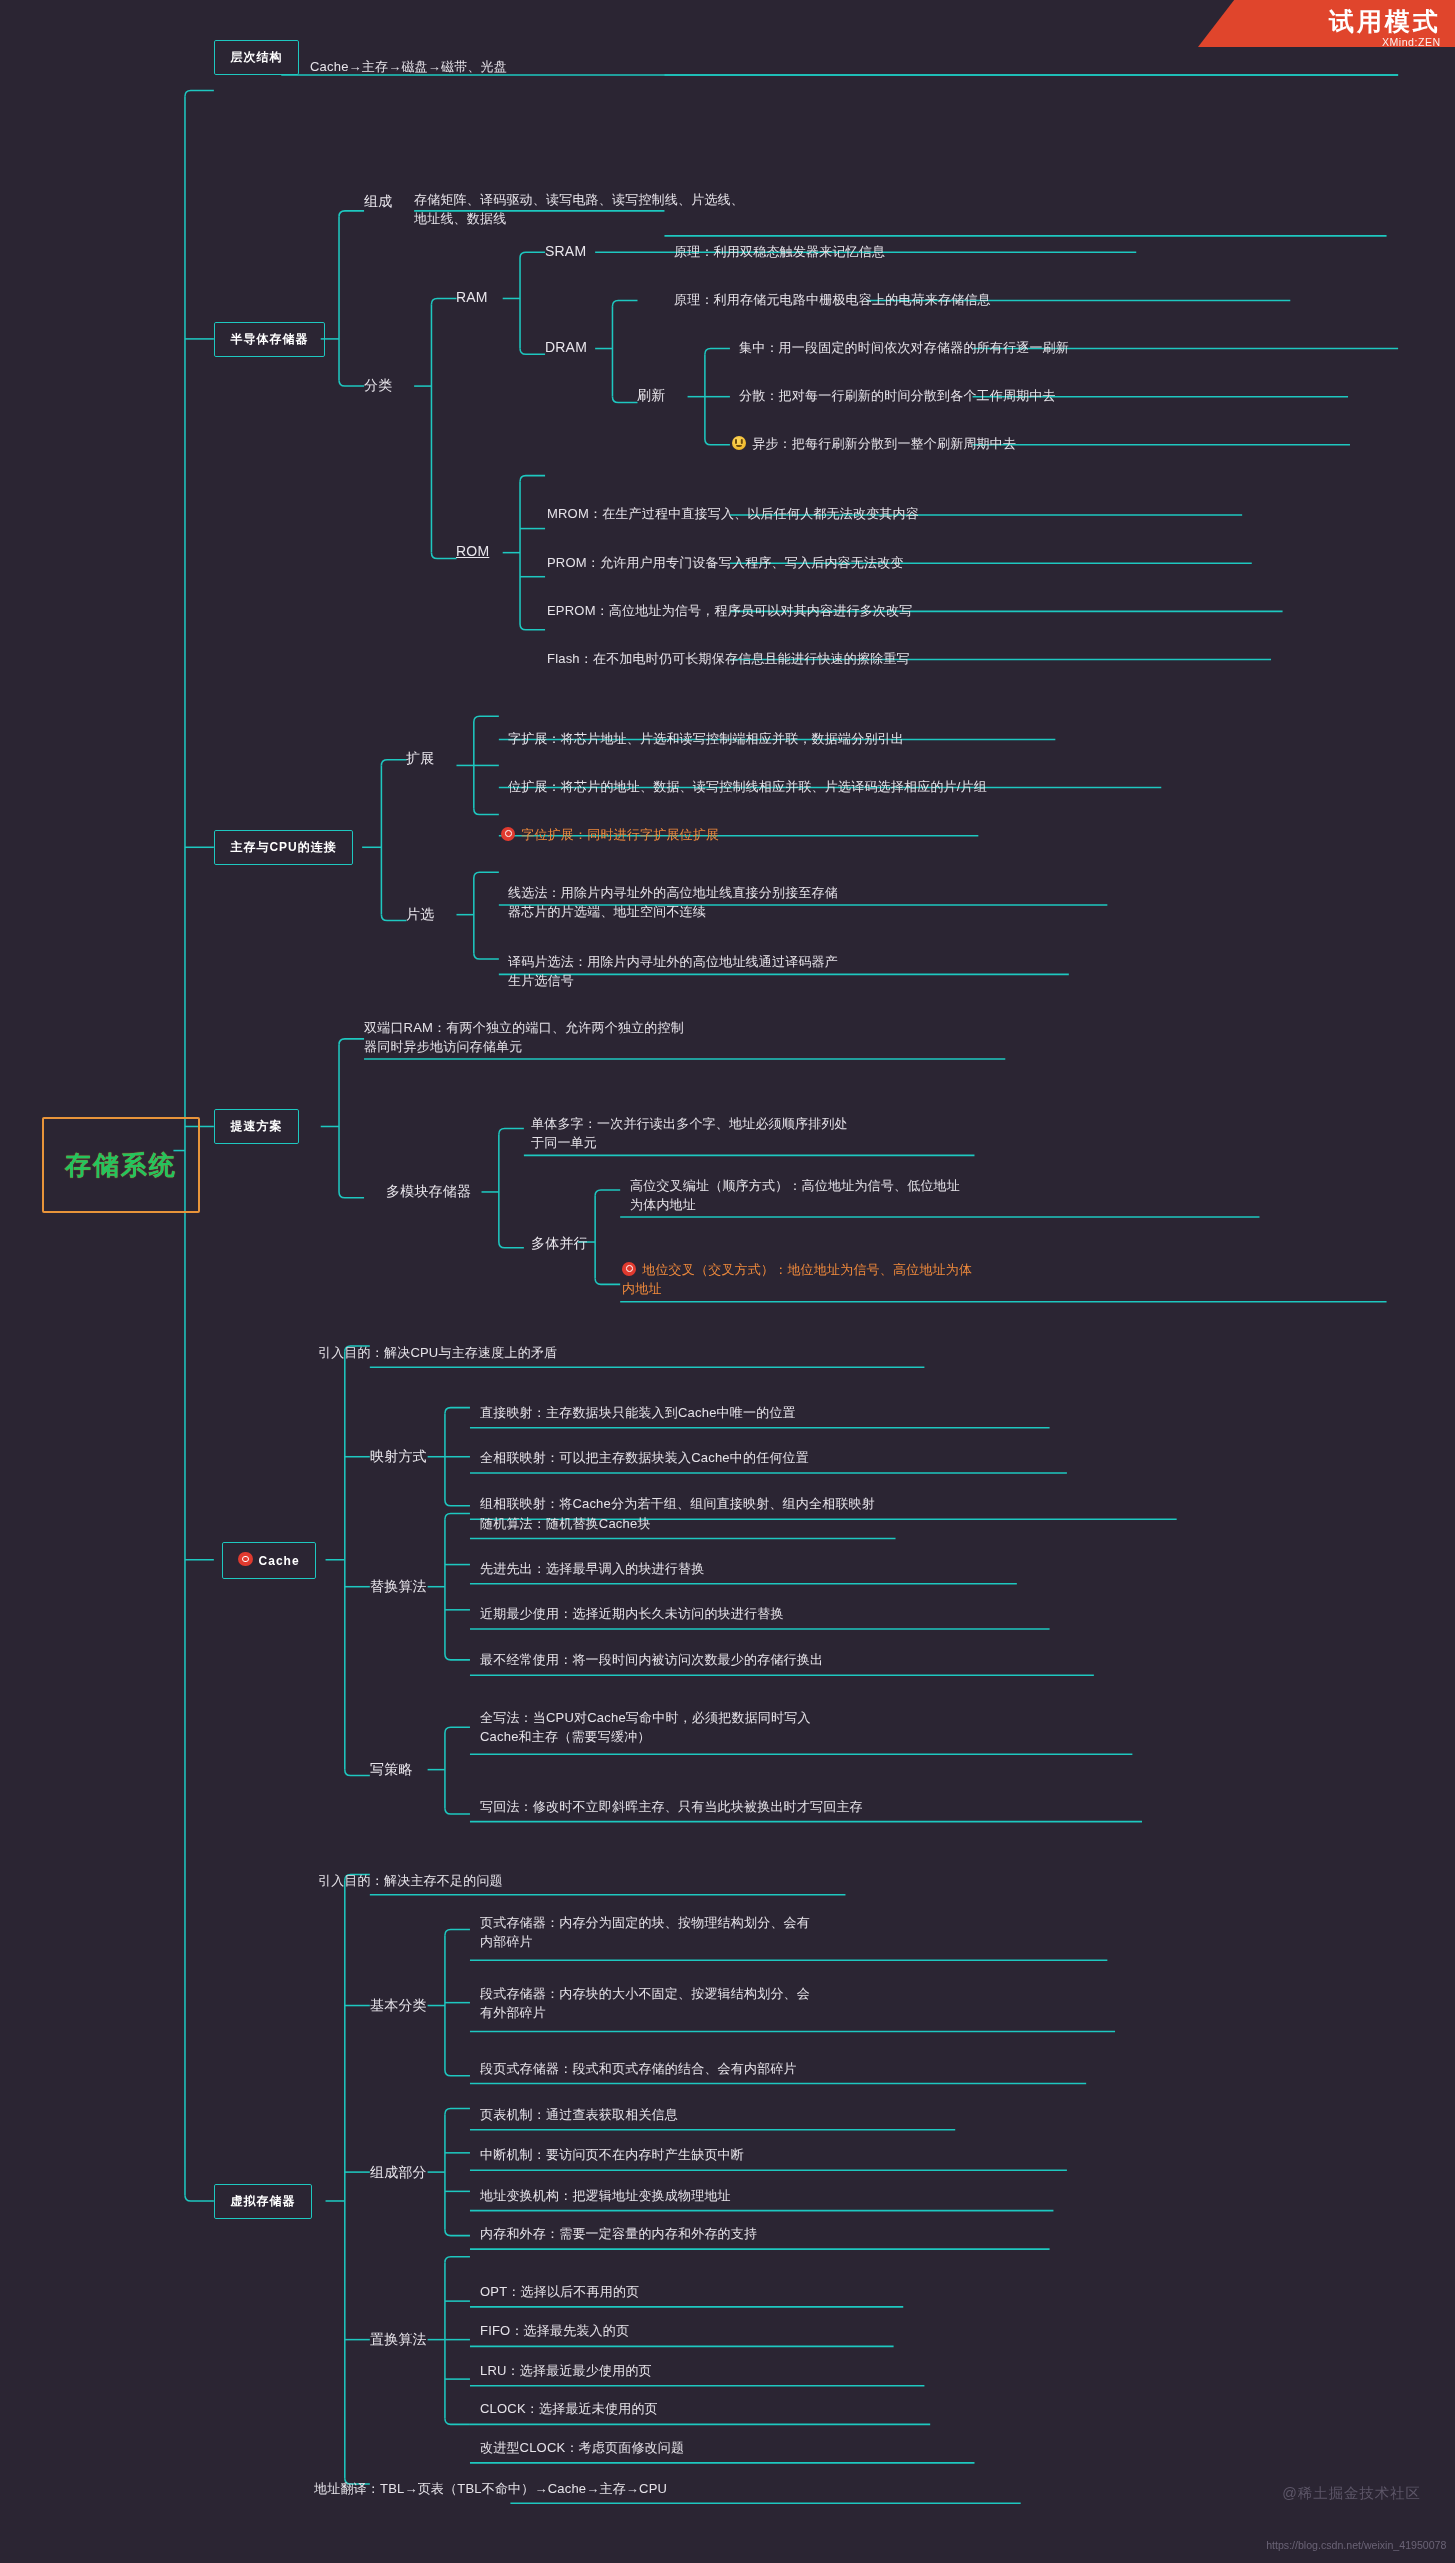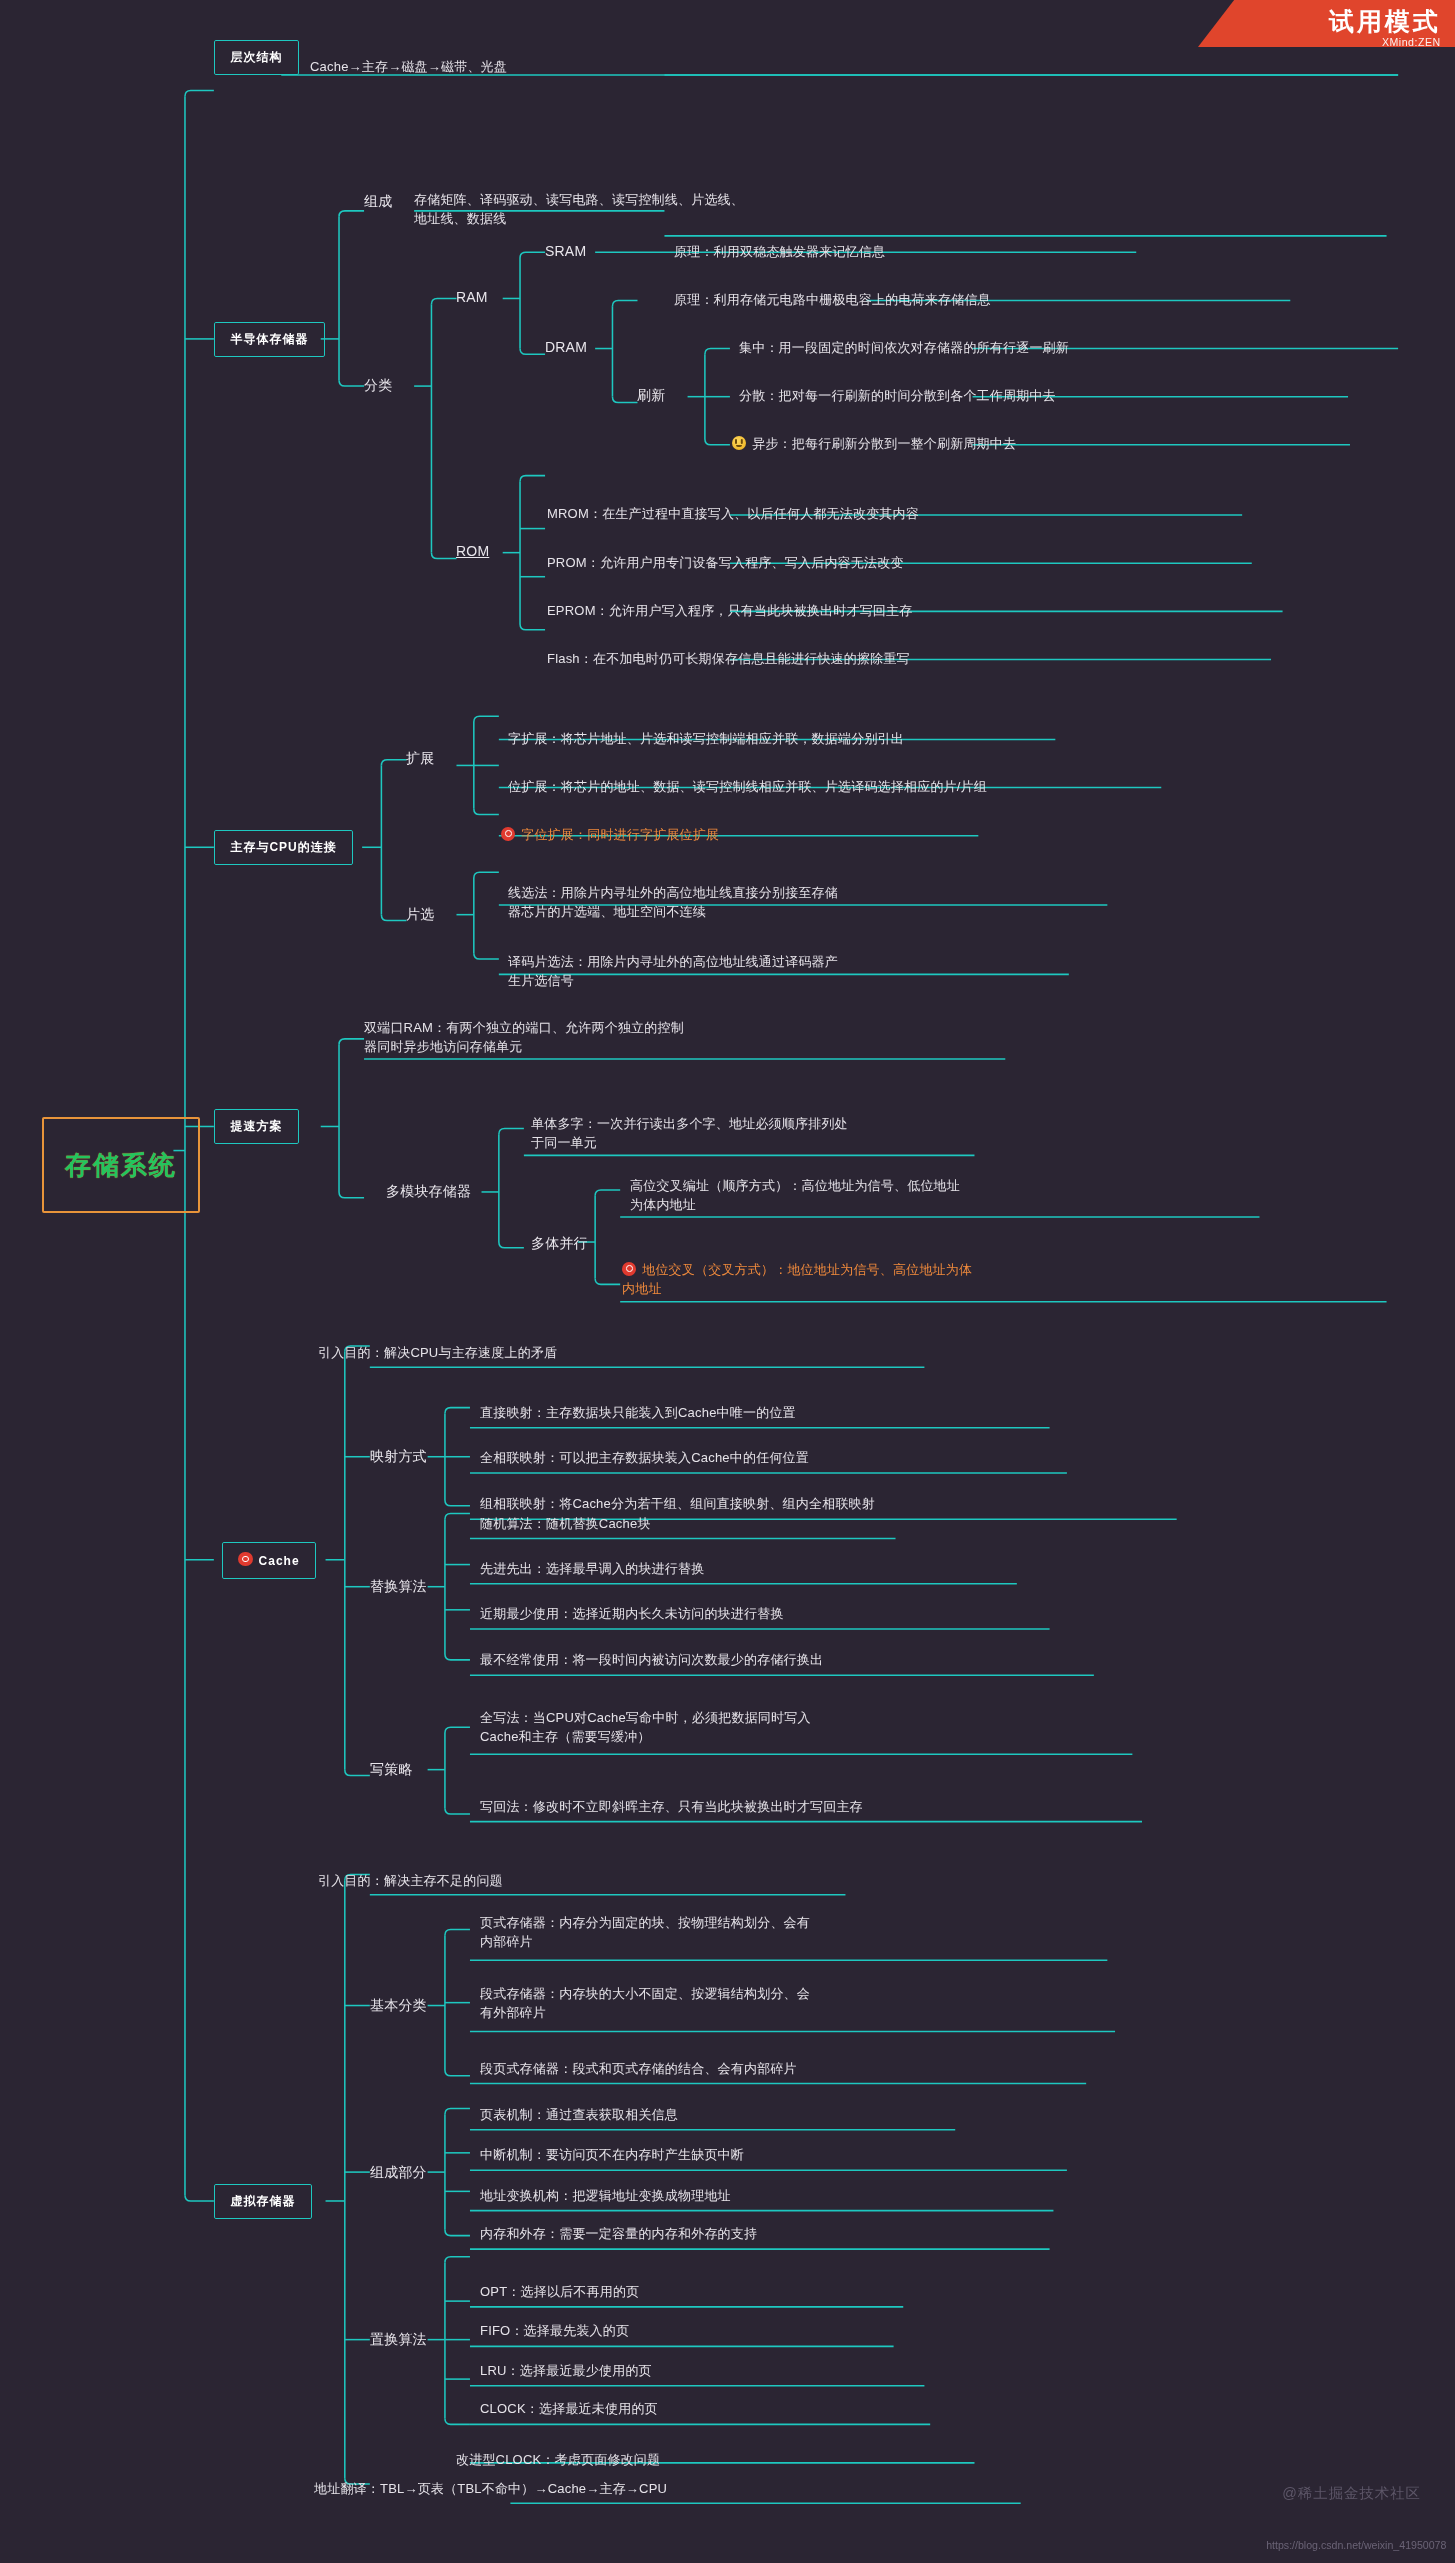--- a/index.html
+++ b/index.html
@@ -335,21 +335,21 @@
   <div class="node l2" style="left:545px; top:338px;">DRAM</div>
   <div class="node leaf" style="left:674px; top:291px;">原理：利用存储元电路中栅极电容上的电荷来存储信息</div>
 
   <div class="node l2" style="left:637px; top:386px;text-align:right;">刷新</div>
   <div class="node leaf" style="left:739px; top:339px;">集中：用一段固定的时间依次对存储器的所有行逐一刷新</div>
   <div class="node leaf" style="left:739px; top:387px;">分散：把对每一行刷新的时间分散到各个工作周期中去</div>
   <div class="node leaf" style="left:732px; top:435px;"><span class="marker emoji"></span><span>异步：把每行刷新分散到一整个刷新周期中去</span></div>
 
   <div class="node leaf" style="left:547px; top:505px;">MROM：在生产过程中直接写入、以后任何人都无法改变其内容</div>
   <div class="node leaf" style="left:547px; top:554px;">PROM：允许用户用专门设备写入程序、写入后内容无法改变</div>
-  <div class="node leaf" style="left:547px; top:602px;">EPROM：允许用户写入程序，只有当此块被换出时才写回主存</div>
+  <div class="node leaf" style="left:547px; top:602px;">EPROM：高位地址为信号，程序员可以对其内容进行多次改写</div>
   <div class="node leaf" style="left:547px; top:650px;">Flash：在不加电时仍可长期保存信息且能进行快速的擦除重写</div>
 
   <div class="node l1" style="left:214px; top:830px;">主存与CPU的连接</div>
   <div class="node l2" style="left:406px; top:749px;">扩展</div>
   <div class="node leaf" style="left:508px; top:730px;">字扩展：将芯片地址、片选和读写控制端相应并联，数据端分别引出</div>
   <div class="node leaf" style="left:508px; top:778px;">位扩展：将芯片的地址、数据、读写控制线相应并联、片选译码选择相应的片/片组</div>
   <div class="node leaf" style="left:501px; top:826px;"><span class="marker red"></span><span style="color:#f08a3c;">字位扩展：同时进行字扩展位扩展</span></div>
 
   <div class="node l2" style="left:406px; top:905px;">片选</div>
   <div class="node leaf multi" style="left:508px; top:884px;">线选法：用除片内寻址外的高位地址线直接分别接至存储
@@ -402,21 +402,21 @@
   <div class="node leaf" style="left:480px; top:2106px;">页表机制：通过查表获取相关信息</div>
   <div class="node leaf" style="left:480px; top:2146px;">中断机制：要访问页不在内存时产生缺页中断</div>
   <div class="node leaf" style="left:480px; top:2187px;">地址变换机构：把逻辑地址变换成物理地址</div>
   <div class="node leaf" style="left:480px; top:2225px;">内存和外存：需要一定容量的内存和外存的支持</div>
 
   <div class="node l2" style="left:370px; top:2330px;">置换算法</div>
   <div class="node leaf" style="left:480px; top:2283px;">OPT：选择以后不再用的页</div>
   <div class="node leaf" style="left:480px; top:2322px;">FIFO：选择最先装入的页</div>
   <div class="node leaf" style="left:480px; top:2362px;">LRU：选择最近最少使用的页</div>
   <div class="node leaf" style="left:480px; top:2400px;">CLOCK：选择最近未使用的页</div>
-  <div class="node leaf" style="left:456px; top:2439px;margin-top:12px;">改进型CLOCK：考虑页面修改问题</div>
+  <div class="node leaf" style="left:480px; top:2439px;">改进型CLOCK：考虑页面修改问题</div>
 
   <div class="node leaf" style="left:314px; top:2480px;">地址翻译：TBL→页表（TBL不命中）→Cache→主存→CPU</div>
 
   <div id="trial">
     <div class="t1">试用模式</div>
     <div class="t2">XMind:ZEN</div>
   </div>
 
   <div class="wm" id="wm-community">@稀土掘金技术社区</div>
   <div class="wm" id="wm-url">https://blog.csdn.net/weixin_41950078</div>

